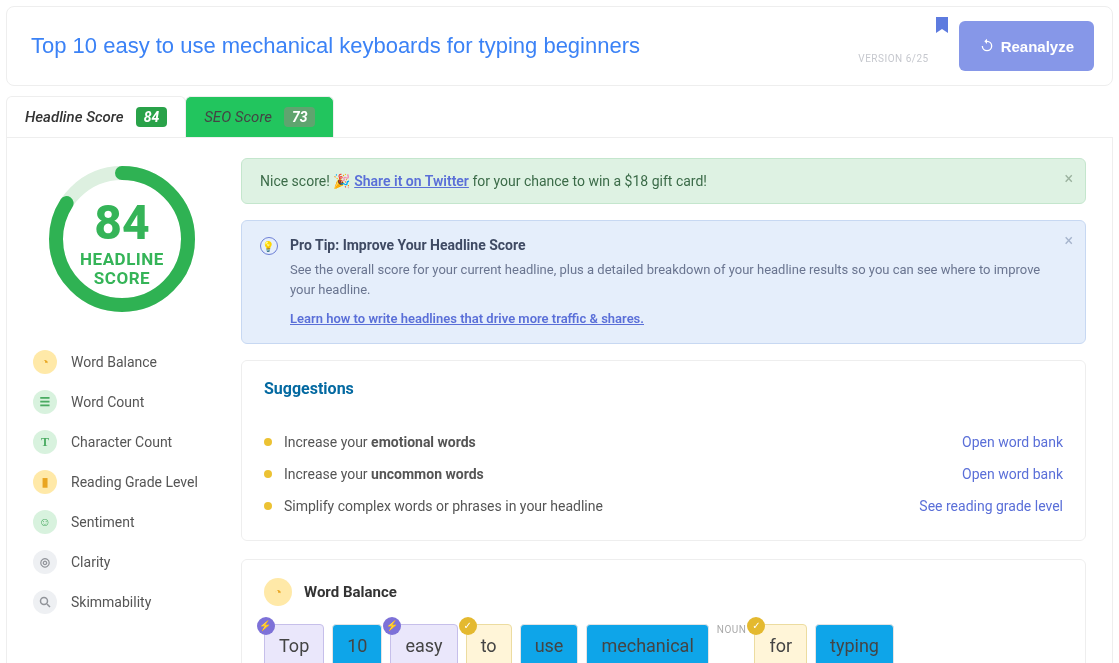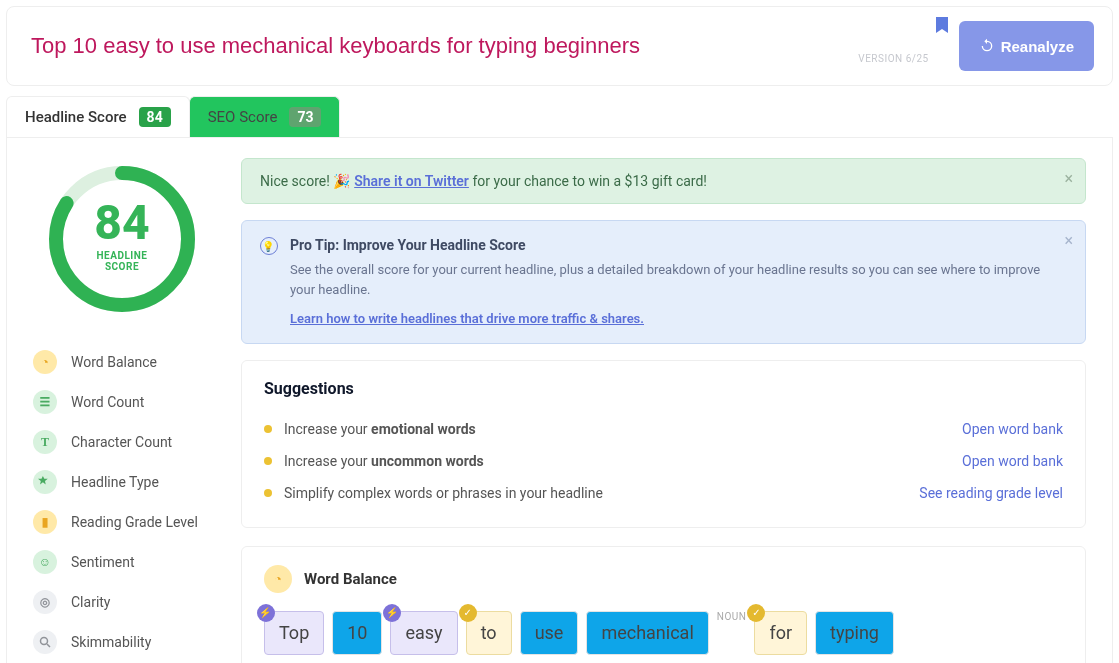--- a/index.html
+++ b/index.html
@@ -1,61 +1,61 @@
 <!DOCTYPE html>
 <html><head>
 <meta charset="utf-8">
 <style>
   * { box-sizing: border-box; margin: 0; padding: 0; }
   body { font-family: -apple-system, BlinkMacSystemFont, "Segoe UI", Roboto, Arial, sans-serif; background: #fff; width: 1119px; height: 663px; overflow: hidden; color: #333; font-size: 14px; }
   a { color: #5a6fd8; cursor: pointer; }
 
   .topbar { display: flex; align-items: center; padding: 14px 18px 14px 24px; border: 1px solid #eee; border-radius: 8px; margin: 6px 6px 10px 6px; }
-  .headline-input { flex: 1; font-size: 22px; color: #be185d; border: none; outline: none; }
+  .headline-input { flex: 1; font-size: 22px; color: #3b82f6; border: none; outline: none; }
   .version { color: #c6c8ce; font-size: 10px; letter-spacing: .5px; margin-right: 6px; margin-top:24px }
   .bookmark-icon { color: #5d7bdf; font-size: 16px; margin-right: 10px; align-self:flex-start; margin-top:-4px; }
   .reanalyze-btn { background: #8697e8; color: #fff; border: none; border-radius: 6px; padding: 0 20px; height: 50px; font-size: 15px; font-weight: 600; cursor: pointer; display:flex; align-items:center; gap:6px; }
   .reanalyze-btn svg { width:16px; height:16px; }
 
-  .tabs-row { display:flex; align-items:flex-end; margin: 0 6px; }
+  .tabs-row { display:flex; align-items:flex-end; margin: 0 6px; font-style: italic; }
   .tab { display:flex; align-items:center; gap:12px; padding: 10px 18px; font-size:15px; color:#444; cursor:pointer; border:1px solid transparent; border-bottom:none; border-radius:6px 6px 0 0; }
   .tab.active { background:#fff; border-color:#eee; color:#333; font-weight:500; }
   .tab.inactive { background:#22c55e; border-color:#eee; margin-left:-1px; }
   .score-badge { color:#fff; font-weight:700; border-radius:4px; padding:2px 8px; font-size:14px; min-width:30px; text-align:center; }
   .score-84 { background:#29a249; }
   .score-73 { background:#5fa46f;text-align:center; }
 
   .content-area { display:flex; border:1px solid #eee; border-top:1px solid #eee; margin:0 6px; height: calc(100% - 120px); }
   .sidebar { width: 224px; padding: 26px 20px 10px 26px; }
   .main { flex:1; padding: 20px 26px 0 10px; overflow-y:auto; overflow-x:hidden; }
   .main::-webkit-scrollbar { width:10px; }
   .main::-webkit-scrollbar-thumb { background:#ccc; border-radius:4px; }
   .main::-webkit-scrollbar-track { background:#f5f5f5; }
 
   .score-ring-wrap { position:relative; width:150px; height:150px; margin: 0 auto 28px; }
   .score-ring-wrap svg { transform: rotate(-90deg); }
   .ring-bg { fill:none; stroke:#ddf0e0; stroke-width:14; }
   .ring-fg { fill:none; stroke:#2fb253; stroke-width:14; stroke-linecap:round; }
   .score-num { position:absolute; top:30px; left:0; right:0; text-align:center; font-size:48px; font-weight:800; color:#35b458; }
-  .score-label { position:absolute; top:86px; left:0; right:0; text-align:center; font-size:10px; font-weight:700; letter-spacing:.5px; color:#35b458; line-height:1.1; }
+  .score-label { position:absolute; top:86px; left:0; right:0; text-align:center; font-size:17px; font-weight:700; letter-spacing:.5px; color:#35b458; line-height:1.1; }
 
   .nav-item { display:flex; align-items:center; gap:14px; padding: 8px 0; color:#555; font-size:14px; cursor:pointer; }
   .nav-icon { width:24px; height:24px; border-radius:50%; display:flex; align-items:center; justify-content:center; font-size:12px; font-weight:700; color:#fff; flex-shrink:0; }
 
   .alert { border-radius:6px; padding: 14px 18px; margin-bottom: 16px; display:flex; align-items:flex-start; gap:12px; position:relative; }
   .alert-success { background:#def2e3; border:1px solid #c4e6cd; color:#3b6b48; }
   .alert-info { background:#e5eefb; border:1px solid #c7d8f2; color:#4a5976; }
   .alert .close { position:absolute; right:12px; top:10px; color:#9bb29f; cursor:pointer; font-size:16px; }
   .alert-info .close { color:#a6b4cc; }
   .pro-body { font-size:13px; color:#6a7590; line-height:1.5; }
   .pro-title { font-weight:700; color:#3f4a63; margin-bottom:4px; font-size:14px; }
   .bulb-icon { width:18px; height:18px; border:1.5px solid #6d7fd6; border-radius:50%; display:flex; align-items:center; justify-content:center; color:#6d7fd6; font-size:10px; flex-shrink:0; margin-top:2px;}
 
   .suggest-card { border:1px solid #eee; border-radius:6px; padding: 18px 22px; margin-bottom:18px; }
-  .suggest-card h3 { font-size:16px; font-weight:700; color:#0f172a; margin-bottom:15px; }
+  .suggest-card h3 { font-size:16px; font-weight:700; color:#0369a1; margin-bottom:28px; }
   .sug-row { display:flex; align-items:center; padding: 8px 0; font-size:14px; color:#555; }
   .sug-dot { width:8px; height:8px; border-radius:50%; background:#ecc233; margin-right:12px; flex-shrink:0; }
   .sug-link { margin-left:auto; }
 
   .wb-card { border:1px solid #eee; border-radius:6px; padding: 18px 22px 24px; }
   .wb-header { display:flex; align-items:center; gap:12px; margin-bottom:18px; }
   .wb-icon { width:28px; height:28px; border-radius:50%; background:#ffe9a8; display:flex; align-items:center; justify-content:center;}
   .wb-icon-inner { font-size:12px; color:#e9a520; }
   .wb-title { font-size:15px; font-weight:700; color:#333; }
   .word-row { display:flex; gap:8px; flex-wrap:wrap; }
@@ -126,28 +126,20 @@
     </div>
     <div class="nav-item">
       <span class="nav-icon icon-lines">☰</span>
       <span>Word Count</span>
     </div>
     <div class="nav-item">
       <span class="nav-icon icon-t">T</span>
       <span>Character Count</span>
     </div>
     <div class="nav-item">
-      <span class="nav-icon icon-tri">
-        <svg width="14" height="12" viewBox="0 0 14 12">
-            <path fill="#4aab62" d="M7 0l2 4h5l-4 3 1 5-4-3-4 3 1-5-4-3h5z" transform="scale(0.7)"></path>
-          </svg>
-      </span>
-      <span>Headline Type</span>
-    </div>
-    <div class="nav-item">
       <span class="nav-icon icon-book">▮</span>
       <span>Reading Grade Level</span>
     </div>
     <div class="nav-item">
       <span class="nav-icon icon-face">☺</span>
       <span>Sentiment</span>
     </div>
     <div class="nav-item">
       <span class="nav-icon icon-target">◎</span>
       <span>Clarity</span>
@@ -161,21 +153,21 @@
       </span>
       <span>Skimmability</span>
     </div>
   </div>
 
   <div class="main">
 
     <div class="alert alert-success">
       <span>
         <span>Nice score! </span><span>🎉</span>
-        <a style="text-decoration:underline;font-weight:600">Share it on Twitter</a><span> for your chance to win a $13 gift card!</span>
+        <a style="text-decoration:underline;font-weight:600">Share it on Twitter</a><span> for your chance to win a $18 gift card!</span>
       </span>
       <span class="close">×</span>
     </div>
 
     <div class="alert alert-info">
       <span class="bulb-icon">💡</span>
       <div class="pro-body">
         <div class="pro-title">Pro Tip: Improve Your Headline Score</div>
         <div>See the overall score for your current headline, plus a detailed breakdown of your headline results so you can see where to improve your headline.</div>
         <a style="text-decoration:underline;font-weight:600;display:inline-block;margin-top:10px">Learn how to write headlines that drive more traffic &amp; shares.</a>

